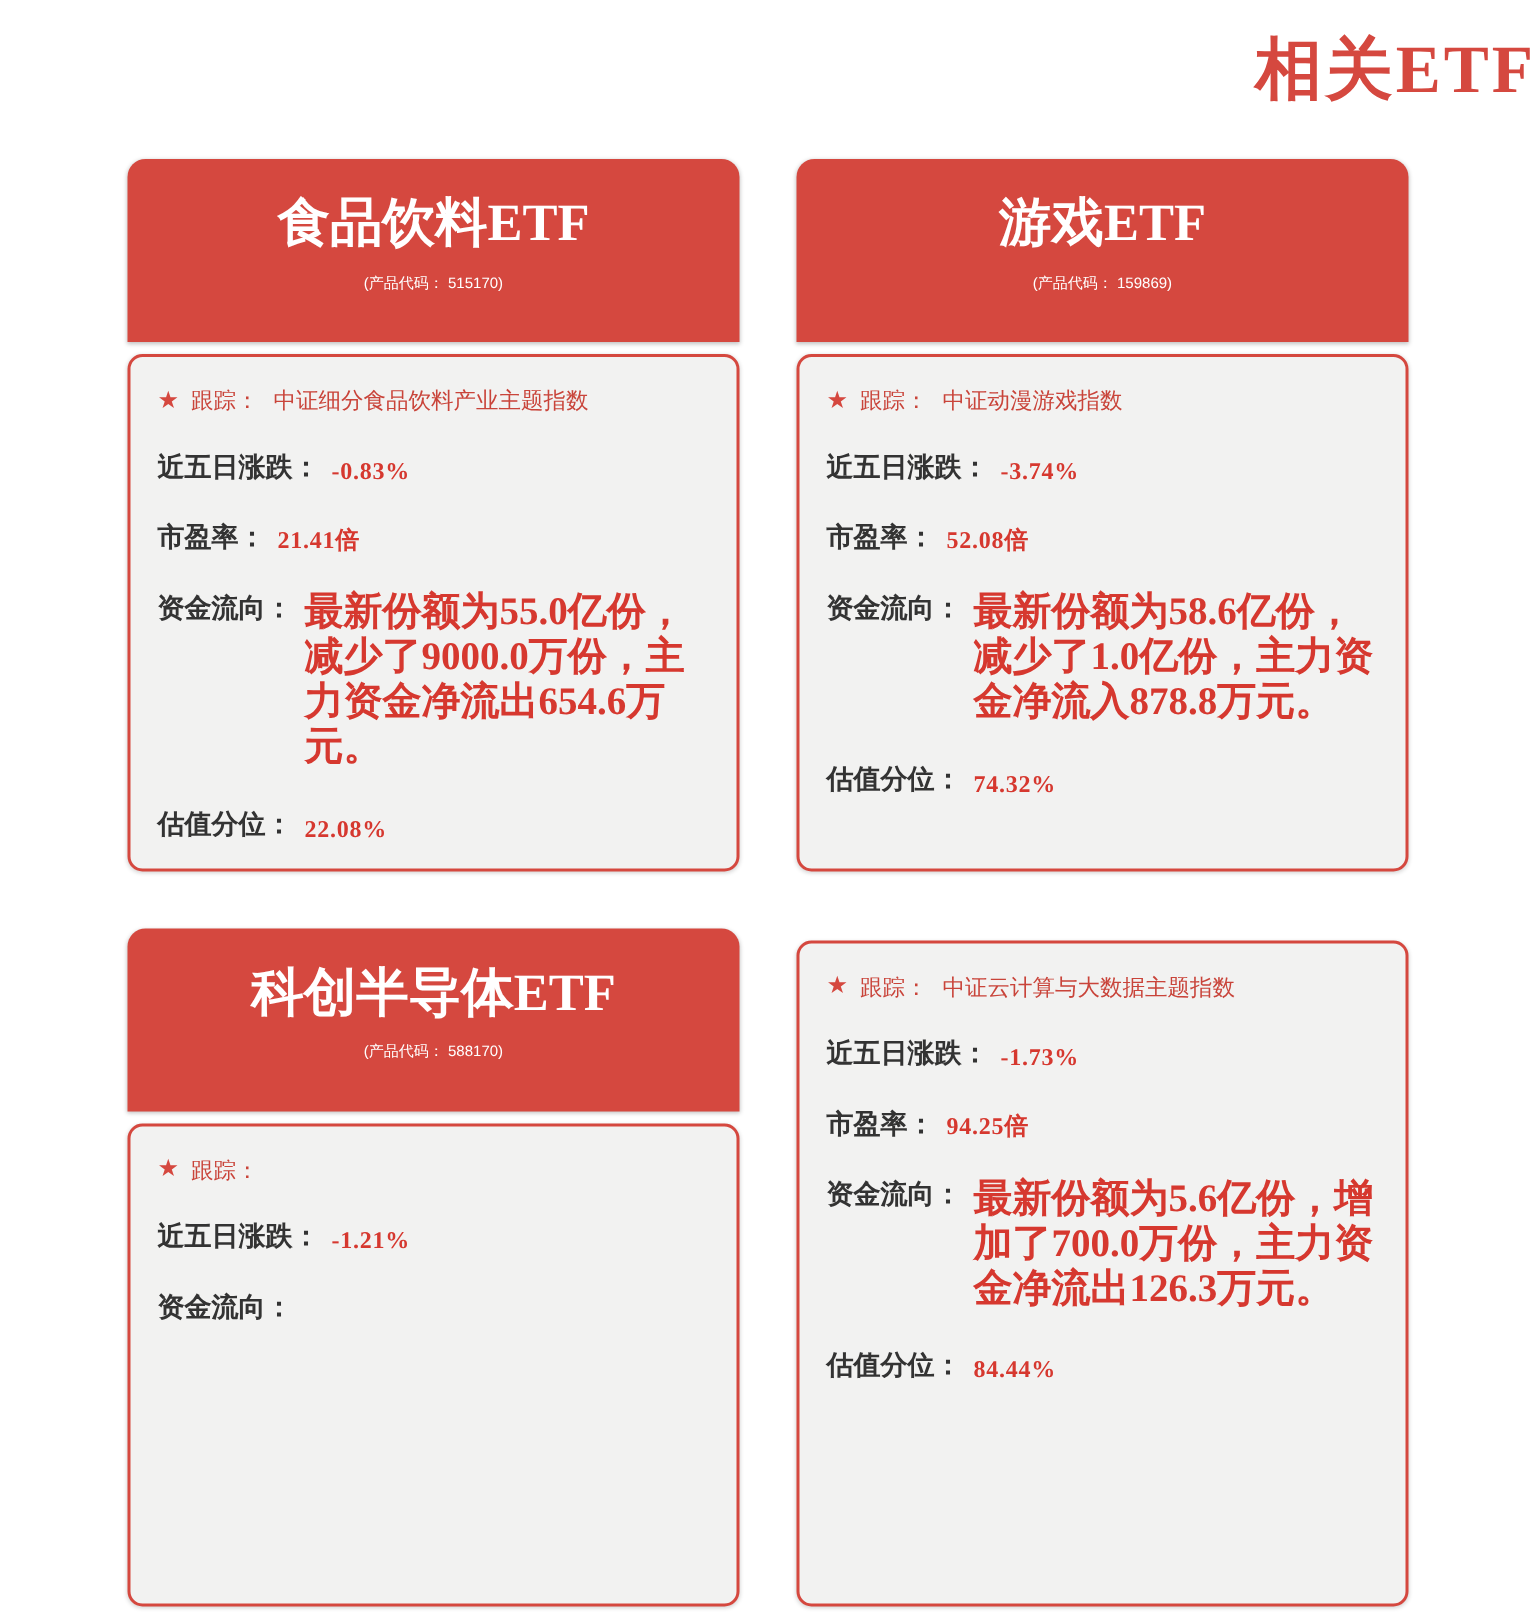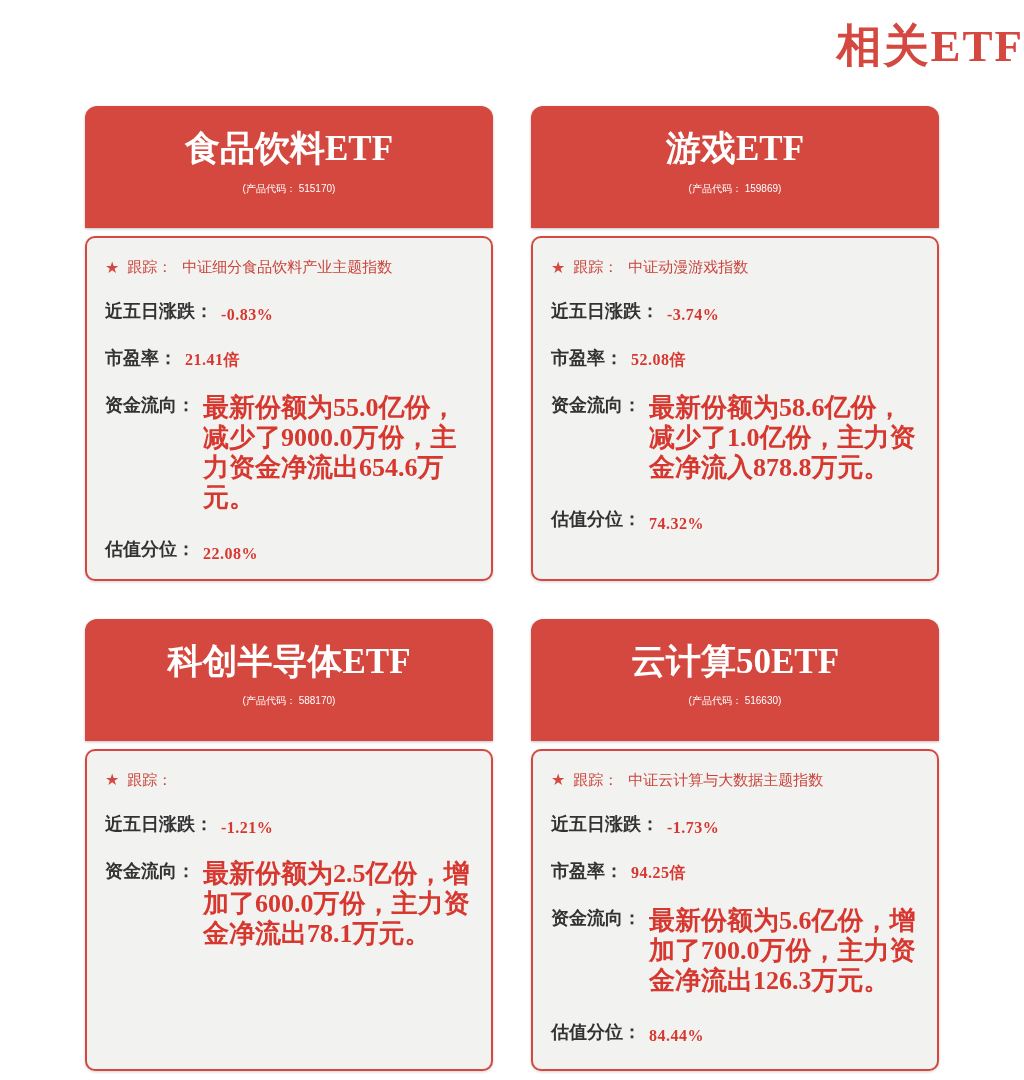--- a/index.html
+++ b/index.html
@@ -183,30 +183,25 @@
       <div class="tracking-row">
         <span class="star-icon">★</span>
         <span class="tracking-label">跟踪：</span>
       </div>
       <div class="kv">
         <span class="k">近五日涨跌：</span>
         <span class="v">-1.21%</span>
       </div>
       <div class="kv flow">
         <span class="k">资金流向：</span>
-        <span class="v flow-text">最新份额为2.5亿份，增加了600.0万份，主力资金净流出78.1万元。</span>
-      </div>
-    </div>
-  </div>
-
-  <div class="card">
-    <div class="card-header">
-      <div class="etf-name">云计算50ETF</div>
-      <div class="etf-code"><span>(产品代码： </span><span>516630</span><span>)</span></div>
-    </div>
+      </div>
+    </div>
+  </div>
+
+  <div class="card">
     <div class="card-body">
       <div class="tracking-row">
         <span class="star-icon">★</span>
         <span class="tracking-label">跟踪：</span>
         <span>中证云计算与大数据主题指数</span>
       </div>
       <div class="kv">
         <span class="k">近五日涨跌：</span>
         <span class="v">-1.73%</span>
       </div>

